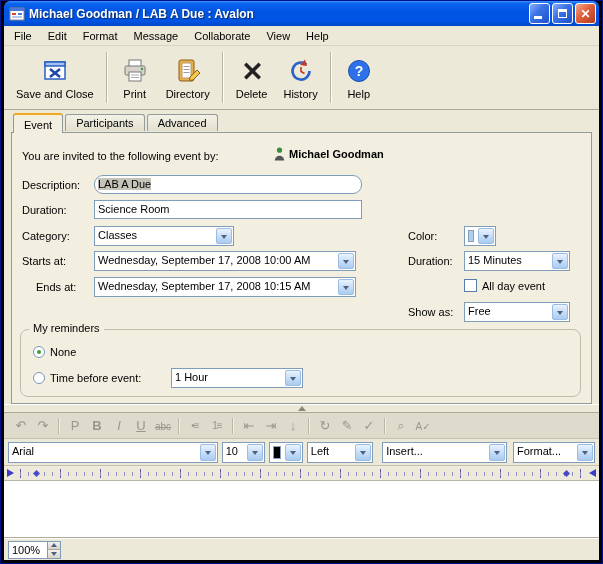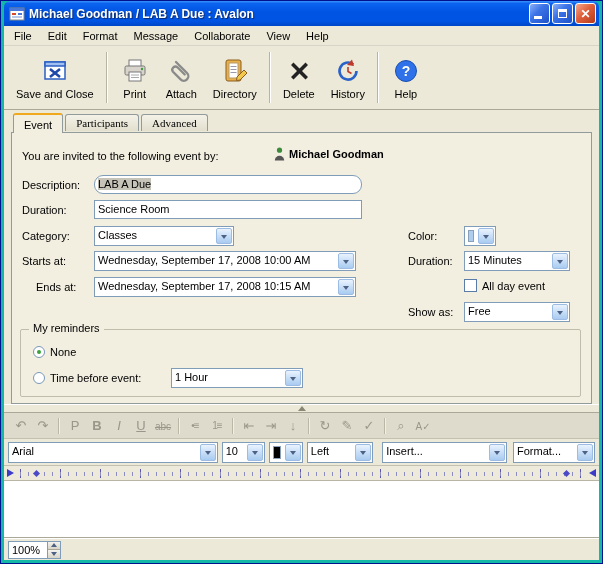--- a/index.html
+++ b/index.html
@@ -2,21 +2,21 @@
 <html><head>
 <meta charset="utf-8">
 <style>
   * { margin:0; padding:0; box-sizing:border-box; }
   html,body { background:#fff; }
   body { font-family:"Liberation Sans", sans-serif; font-size:11px; color:#000; }
 
   .window{
     width:603px; height:564px;
     border:1px solid #00138C;
-    background:#14b8a6;
+    background:#000000;
     padding:0 3px 3px 3px;
     display:flex; flex-direction:column;
   }
   .client{ flex:1; display:flex; flex-direction:column; background:#ECE9D8; overflow:hidden; }
 
   
   .titlebar{
     height:25px; display:flex; align-items:center; padding:0 3px 0 5px;
     background:linear-gradient(180deg,#3A93FF 0%,#0B63EE 10%,#0054E3 45%,#0054E3 80%,#0046C8 100%);
     border-radius:6px 6px 0 0;
@@ -45,21 +45,21 @@
   .tool-btn svg{ width:30px; height:30px; }
   .tool-label{ margin-top:2px; white-space:nowrap; }
   .tsep{ width:2px; margin:4px 4px; border-left:1px solid #B8B4A4; border-right:1px solid #FFFFFF; }
 
   
   .tabrow{ height:22px; display:flex; align-items:flex-end; padding:2px 7px 0 9px; background:#ECE9D8; }
   .tab{ padding:3px 10px 2px 10px; border:1px solid #919B9C; border-bottom:none;
     border-radius:3px 3px 0 0; background:linear-gradient(180deg,#FDFCF9,#EDEADB); margin-right:2px; position:relative; }
   .tab.active{ background:#F2EFE1; z-index:2; margin-bottom:-1px; padding-top:4px;
     border-top:2px solid #F0A81C; }
-  .tab.inactive{ margin-bottom:1px; padding-top:2px; background:linear-gradient(180deg,#F4F2E8,#E2DFCE);font-family:Liberation Serif, serif; }
+  .tab.inactive{ margin-bottom:1px; padding-top:2px; background:linear-gradient(180deg,#F4F2E8,#E2DFCE); }
 
   
   .panel{ position:relative; height:272px; margin:0 7px; background:#F2EFE1;
     border:1px solid #919B9C; z-index:1; }
   .flabel{ position:absolute; white-space:nowrap; }
   .tinput{ position:absolute; height:19px; background:#fff; border:1px solid #7F9DB9;
     padding:2px 3px; white-space:nowrap; overflow:hidden; }
   .sel-text{ background:#C6C3B8; }
 
   .combo{ position:absolute; height:20px; background:#fff; border:1px solid #7F9DB9;
@@ -67,21 +67,21 @@
   .combo-val{ flex:1; padding:2px 3px; white-space:nowrap; overflow:hidden; }
   .combo-btn{ width:16px; margin:1px; flex:none; border:1px solid #9CBCE4; border-radius:2px;
     background:linear-gradient(180deg,#EAF3FE 0%,#CBE0F8 45%,#A9CBF0 100%);
     display:flex; align-items:center; justify-content:center; }
   .combo-arr{ width:0; height:0; border:3px solid transparent; border-top:4px solid #4D6185; margin-top:4px; }
   .swatch{ flex:1; margin:3px; border:1px solid #8AA0B8; }
 
   .checkbox{ position:absolute; display:flex; align-items:center; }
   .cb-box{ width:13px; height:13px; background:#fff; border:1px solid #5A7CA8; margin-right:5px; flex:none; }
 
-  .groupbox{ position:absolute; border:1px solid #C0BDAC; border-radius:2px; }
+  .groupbox{ position:absolute; border:1px solid #C0BDAC; border-radius:8px; }
   .group-legend{ position:absolute; top:-8px; left:8px; background:#F2EFE1; padding:0 4px; }
   .radio{ position:absolute; display:flex; align-items:center; }
   .rd{ width:12px; height:12px; border:1px solid #7A98B8; border-radius:50%; background:#fff;
     margin-right:5px; position:relative; flex:none; }
   .rd.checked::after{ content:""; position:absolute; left:3px; top:3px; width:4px; height:4px;
     border-radius:50%; background:#3DA03D; }
 
   .organizer{ position:absolute; display:flex; align-items:center; }
   .organizer b{ margin-left:4px; font-size:11px; }
 
@@ -186,26 +186,20 @@
       <div class="tool-btn">
         <svg viewBox="0 0 30 30">
           <rect x="9" y="4" width="12" height="7" fill="#fff" stroke="#777"></rect>
           <rect x="5" y="10" width="20" height="9" rx="1.5" fill="#D8D4CC" stroke="#777"></rect>
           <rect x="9" y="16" width="12" height="9" fill="#fff" stroke="#777"></rect>
           <line x1="11" y1="19" x2="19" y2="19" stroke="#AAA"></line>
           <line x1="11" y1="21.5" x2="19" y2="21.5" stroke="#AAA"></line>
           <circle cx="22" cy="13" r="1.2" fill="#3A9A3A"></circle>
         </svg>
         <span class="tool-label">Print</span>
-      </div>
-      <div class="tool-btn">
-        <svg viewBox="0 0 30 30">
-          <path d="M10 6 L21 17 a4.5 4.5 0 0 1 -6.4 6.4 L7 15.8 a3.2 3.2 0 0 1 4.5-4.5 l7.2 7.2" fill="none" stroke="#8A8A8A" stroke-width="2.3" stroke-linecap="round"></path>
-        </svg>
-        <span class="tool-label">Attach</span>
       </div>
       <div class="tool-btn">
         <svg viewBox="0 0 30 30">
           <rect x="6" y="4" width="15" height="21" rx="2" fill="#E8B04A" stroke="#8B5E1F"></rect>
           <rect x="9" y="7" width="9" height="15" fill="#fff" stroke="#B89A6A"></rect>
           <line x1="10.5" y1="10.5" x2="16.5" y2="10.5" stroke="#99A"></line>
           <line x1="10.5" y1="13.5" x2="16.5" y2="13.5" stroke="#99A"></line>
           <line x1="10.5" y1="16.5" x2="16.5" y2="16.5" stroke="#99A"></line>
           <path d="M17 21 L24 14 l3 3 -7 7 -3.5 0.5 z" fill="#F2C94C" stroke="#8B5E1F"></path>
         </svg>

